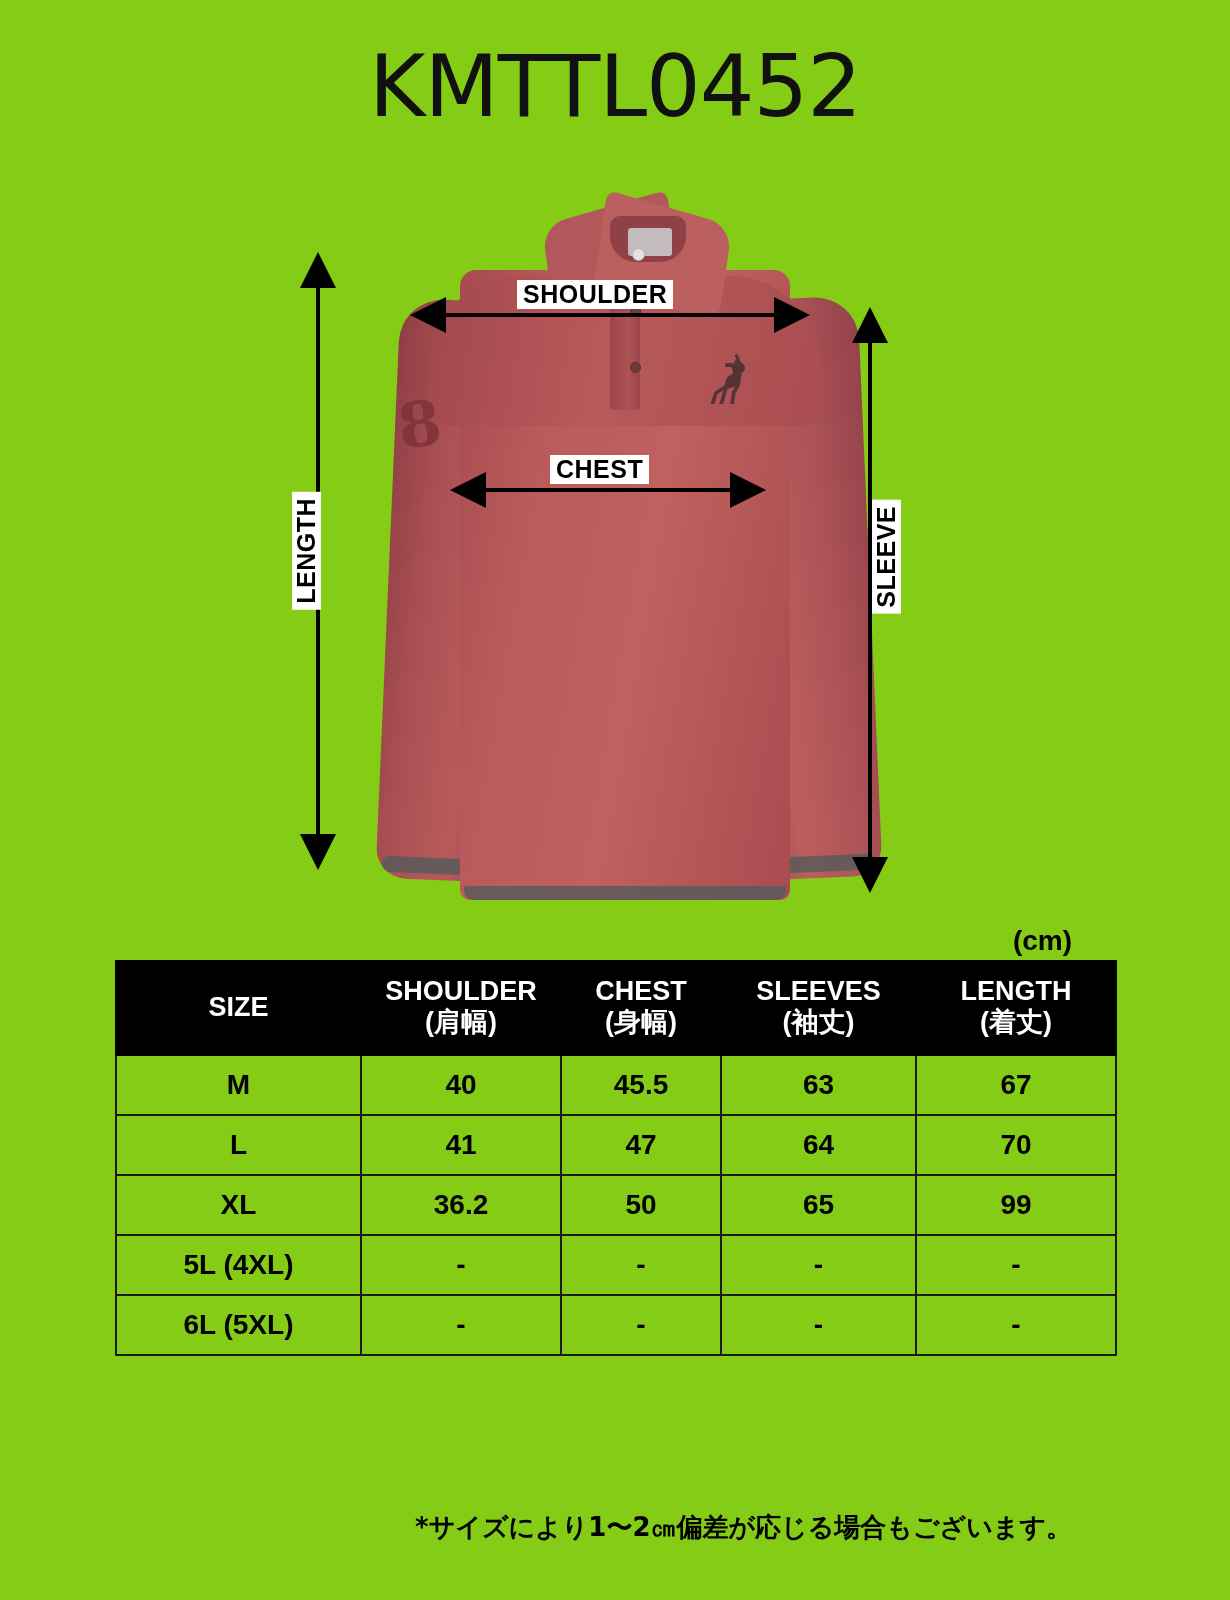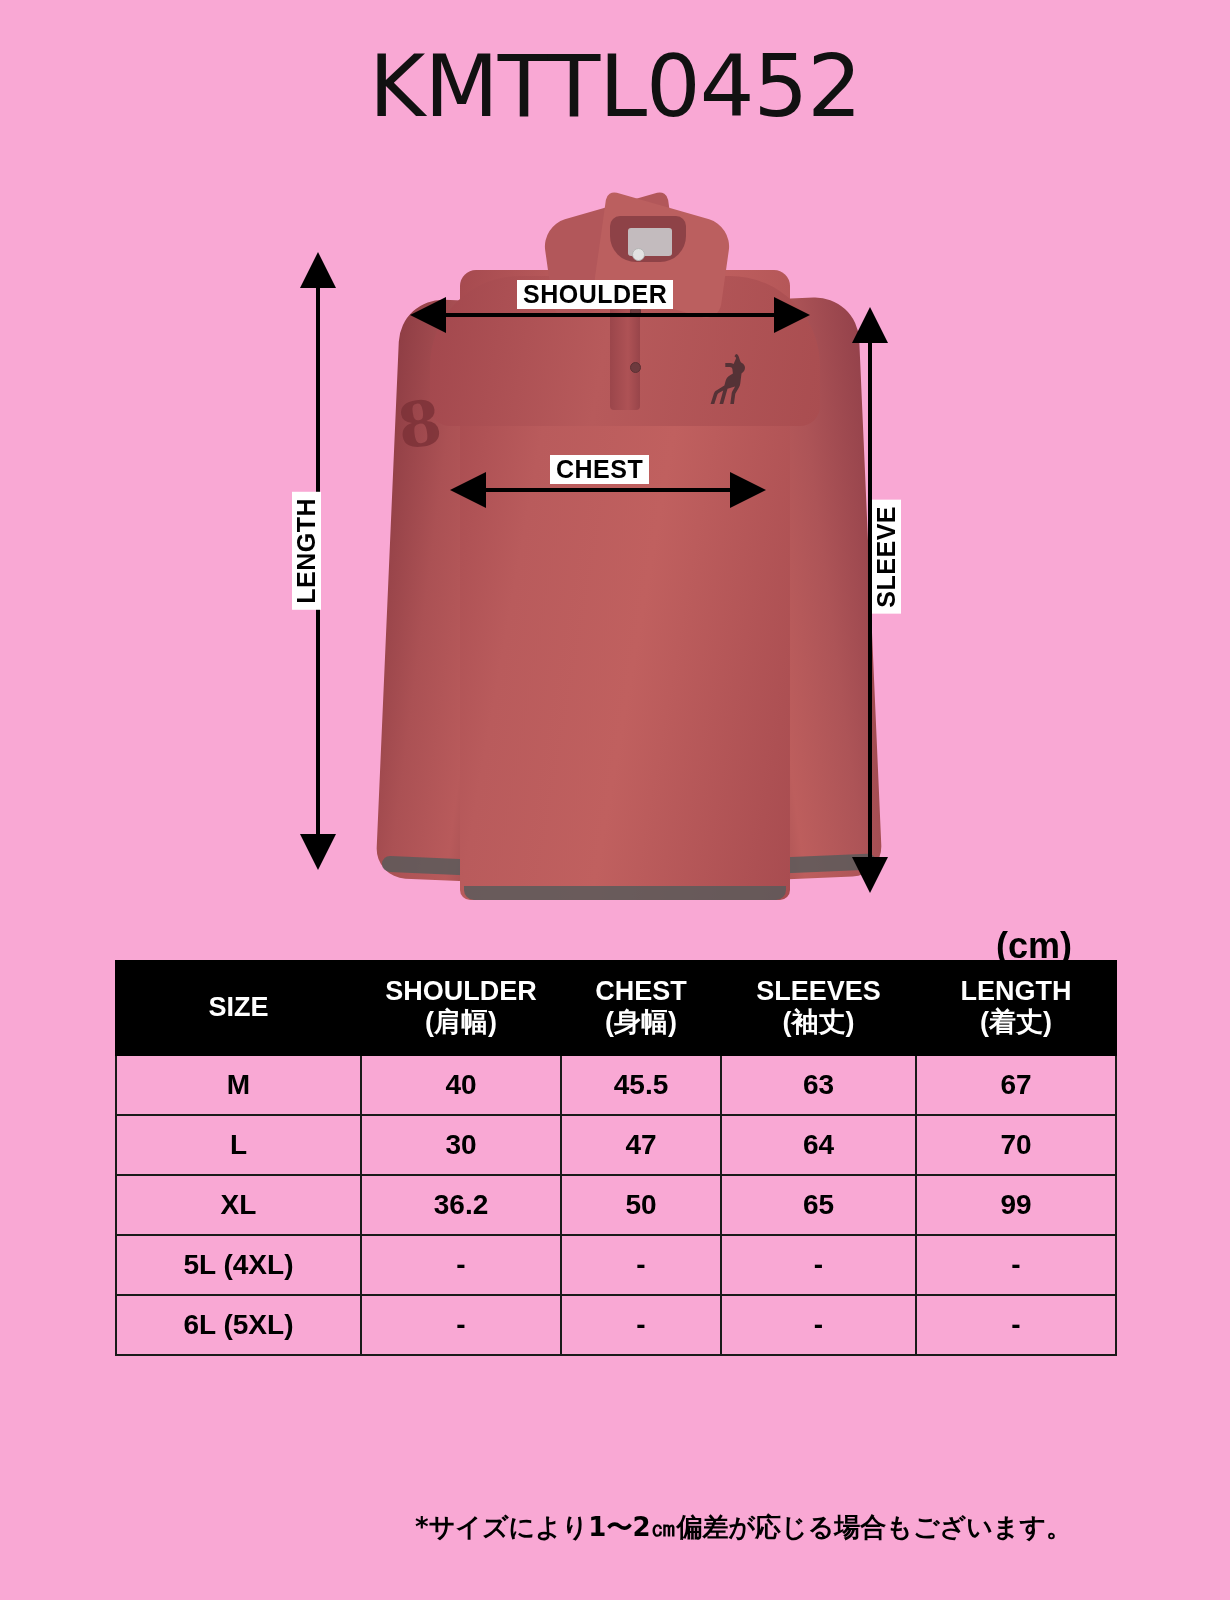--- a/index.html
+++ b/index.html
@@ -5,21 +5,21 @@
   * { box-sizing: border-box; }
   html, body {
     margin: 0; padding: 0;
     background: #ffffff;
     font-family: "Liberation Sans", sans-serif;
   }
   .page {
     position: relative;
     width: 1230px;
     height: 1600px;
-    background: #f9a8d4;
+    background: #84cc16;
     overflow: hidden;
     text-decoration: underline;
   }
 
   
   .title {
     position: absolute;
     top: 36px;
     left: 0;
     width: 1230px;
@@ -215,21 +215,21 @@
     position: absolute;
     left: 0; top: 0;
     width: 740px; height: 760px;
   }
 
   
   .cm-note {
     position: absolute;
     right: 158px;
     top: 925px;
-    font-size: 36px;
+    font-size: 28px;
     font-weight: 700;
     color: #000;
   }
 
   
   .table-wrap {
     position: absolute;
     left: 115px;
     top: 960px;
     width: 914px;
@@ -375,21 +375,21 @@
       <tbody>
         <tr>
           <td>M</td>
           <td>40</td>
           <td>45.5</td>
           <td>63</td>
           <td>67</td>
         </tr>
         <tr>
           <td>L</td>
-          <td>30</td>
+          <td>41</td>
           <td>47</td>
           <td>64</td>
           <td>70</td>
         </tr>
         <tr>
           <td>XL</td>
           <td>36.2</td>
           <td>50</td>
           <td>65</td>
           <td>99</td>

